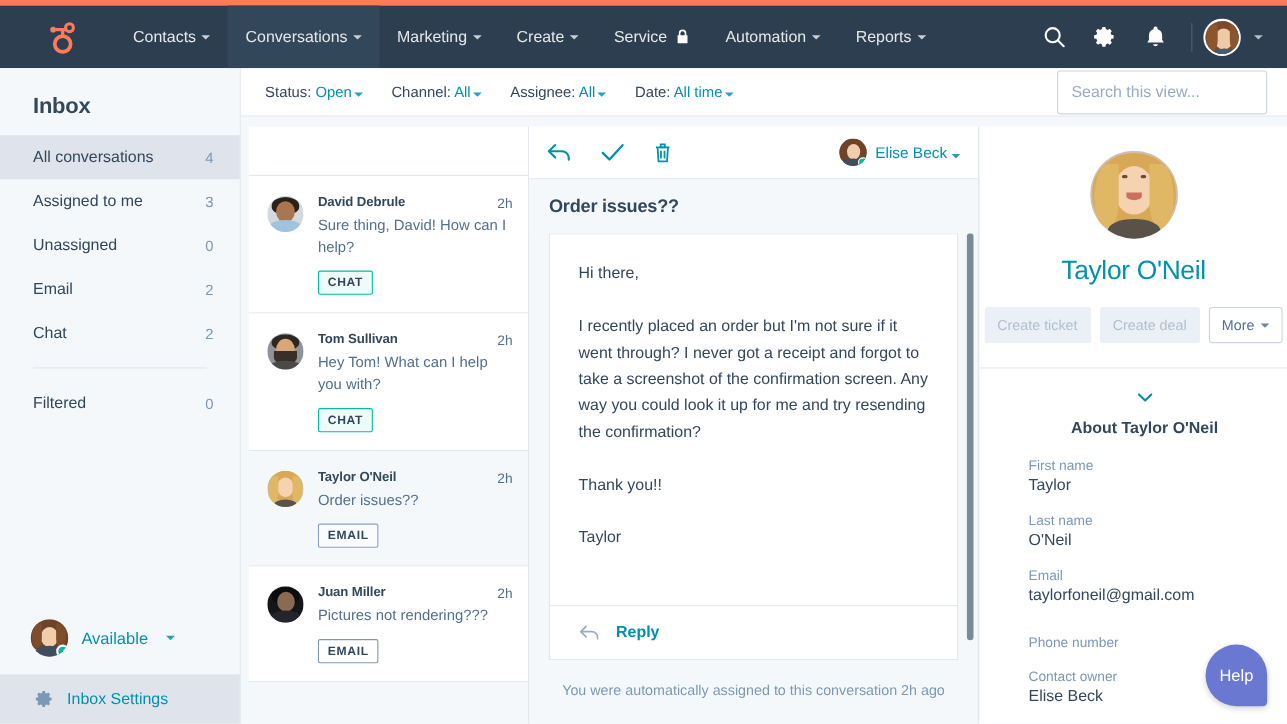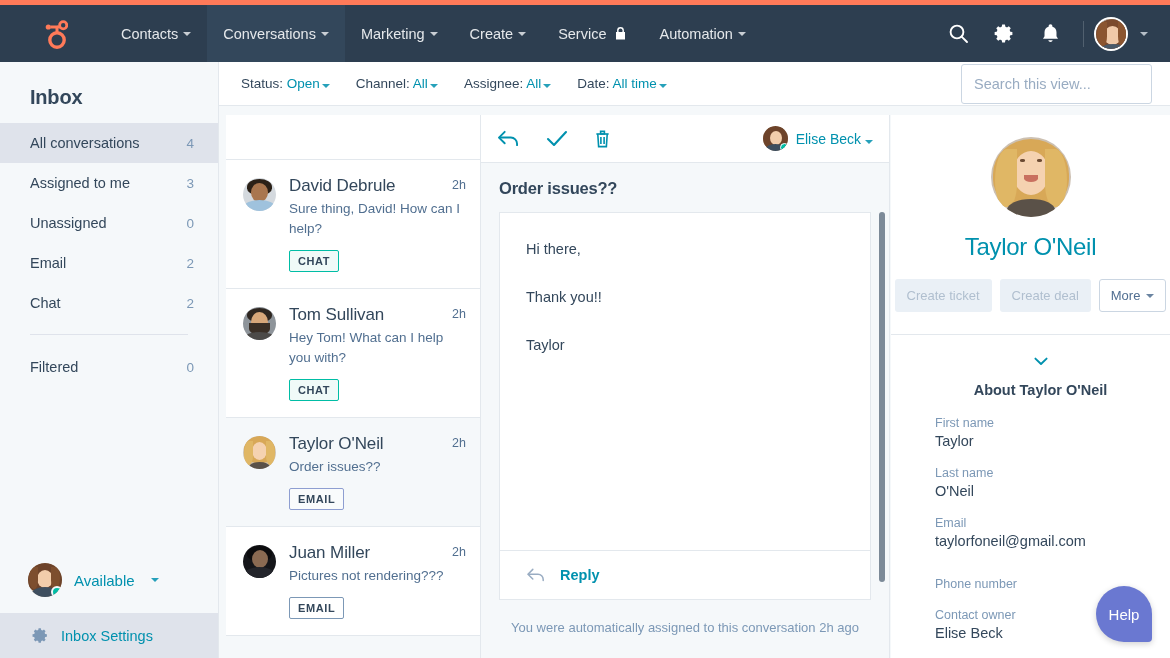--- a/index.html
+++ b/index.html
@@ -125,21 +125,21 @@
   .conv-item {
     display: flex; gap: 13px; padding: 16px 14px 16px 17px; background: #fff;
     border-bottom: 1px solid #e3e8ed; cursor: pointer; position: relative;
   }
   .conv-item.selected { background: #f5f8fa; }
   .conv-av {
     width: 33px; height: 33px; border-radius: 50%; overflow: hidden; flex: none; margin-top: 2px;
   }
   .conv-body { flex: 1; min-width: 0; }
   .conv-top { display: flex; align-items: flex-start; }
-  .conv-name { font-size: 17px; font-weight: normal; color: #33475b; flex: 1; letter-spacing: -.1px;}
+  .conv-name { font-size: 12px; font-weight: bold; color: #33475b; flex: 1; letter-spacing: -.1px;}
   .conv-time { font-size: 12.5px; color: #516f90; margin-left: 6px; padding-top: 2px;}
   .conv-prev { font-size: 13.5px; color: #516f90; line-height: 20px; margin-top: 3px; }
   .tag {
     display: inline-block; margin-top: 11px; font-size: 11px; font-weight: bold;
     letter-spacing: .6px; padding: 4px 8px; border-radius: 2px;
   }
   .tag.chat { border: 1px solid #00bda5; color: #33475b; background: #f0faf8; }
   .tag.email { border: 1px solid #7c98b6; color: #33475b; background: #fff; }
   .conv-item.selected .tag.email { background:#f9fbfc; border-color:#8e9ed1; }
 
@@ -268,20 +268,24 @@
           <span>Service</span>
           <span style="display: flex; align-items: center; margin-left: 3px;">
             <svg width="13" height="15" viewBox="0 0 13 15" fill="#fff">
               <path d="M3.1 6V4.3a3.4 3.4 0 016.8 0V6h1.1v7.4H2V6z"></path>
               <path d="M4.6 6V4.3a1.9 1.9 0 013.8 0V6z" fill="#2d3e50"></path>
             </svg>
           </span>
         </div>
         <div class="nav-item">
           <span>Automation</span>
+          <span class="caret-down"></span>
+        </div>
+        <div class="nav-item">
+          <span>Reports</span>
           <span class="caret-down"></span>
         </div>
       </div>
     <div class="nav-right">
       <div class="nav-icon-btn">
         <svg width="21" height="21" viewBox="0 0 21 21">
             <circle cx="9" cy="9" r="6.4" fill="none" stroke="#fff" stroke-width="1.9"></circle>
             <line x1="13.6" y1="13.6" x2="19" y2="19" stroke="#fff" stroke-width="1.9" stroke-linecap="round"></line>
           </svg>
       </div>
@@ -487,20 +491,21 @@
         </div>
         <span class="assignee-name"><span>Elise Beck</span><span class="caret-down"></span></span>
       </div>
     </div>
 
     <div class="thread-subject">Order issues??</div>
 
     <div class="thread-scroll">
       <div class="msg-card" id="msg-card">
           <p>Hi there,</p>
+          <p>I recently placed an order but I'm not sure if it went through? I never got a receipt and forgot to take a screenshot of the confirmation screen. Any way you could look it up for me and try resending the confirmation?</p>
           <p>Thank you!!</p>
           <p>Taylor</p>
         </div>
       <div class="reply-bar">
         <svg width="20" height="16" viewBox="0 0 24 20">
             <path d="M8 3 L2 9 L8 15" fill="none" stroke="#99acc2" stroke-width="1.9" stroke-linecap="round" stroke-linejoin="round"></path>
             <path d="M2.6 9 H14.5 a6.5 6.5 0 016.5 6.5 V17" fill="none" stroke="#99acc2" stroke-width="1.9" stroke-linecap="round"></path>
           </svg>
         <span class="lbl">Reply</span>
       </div>

